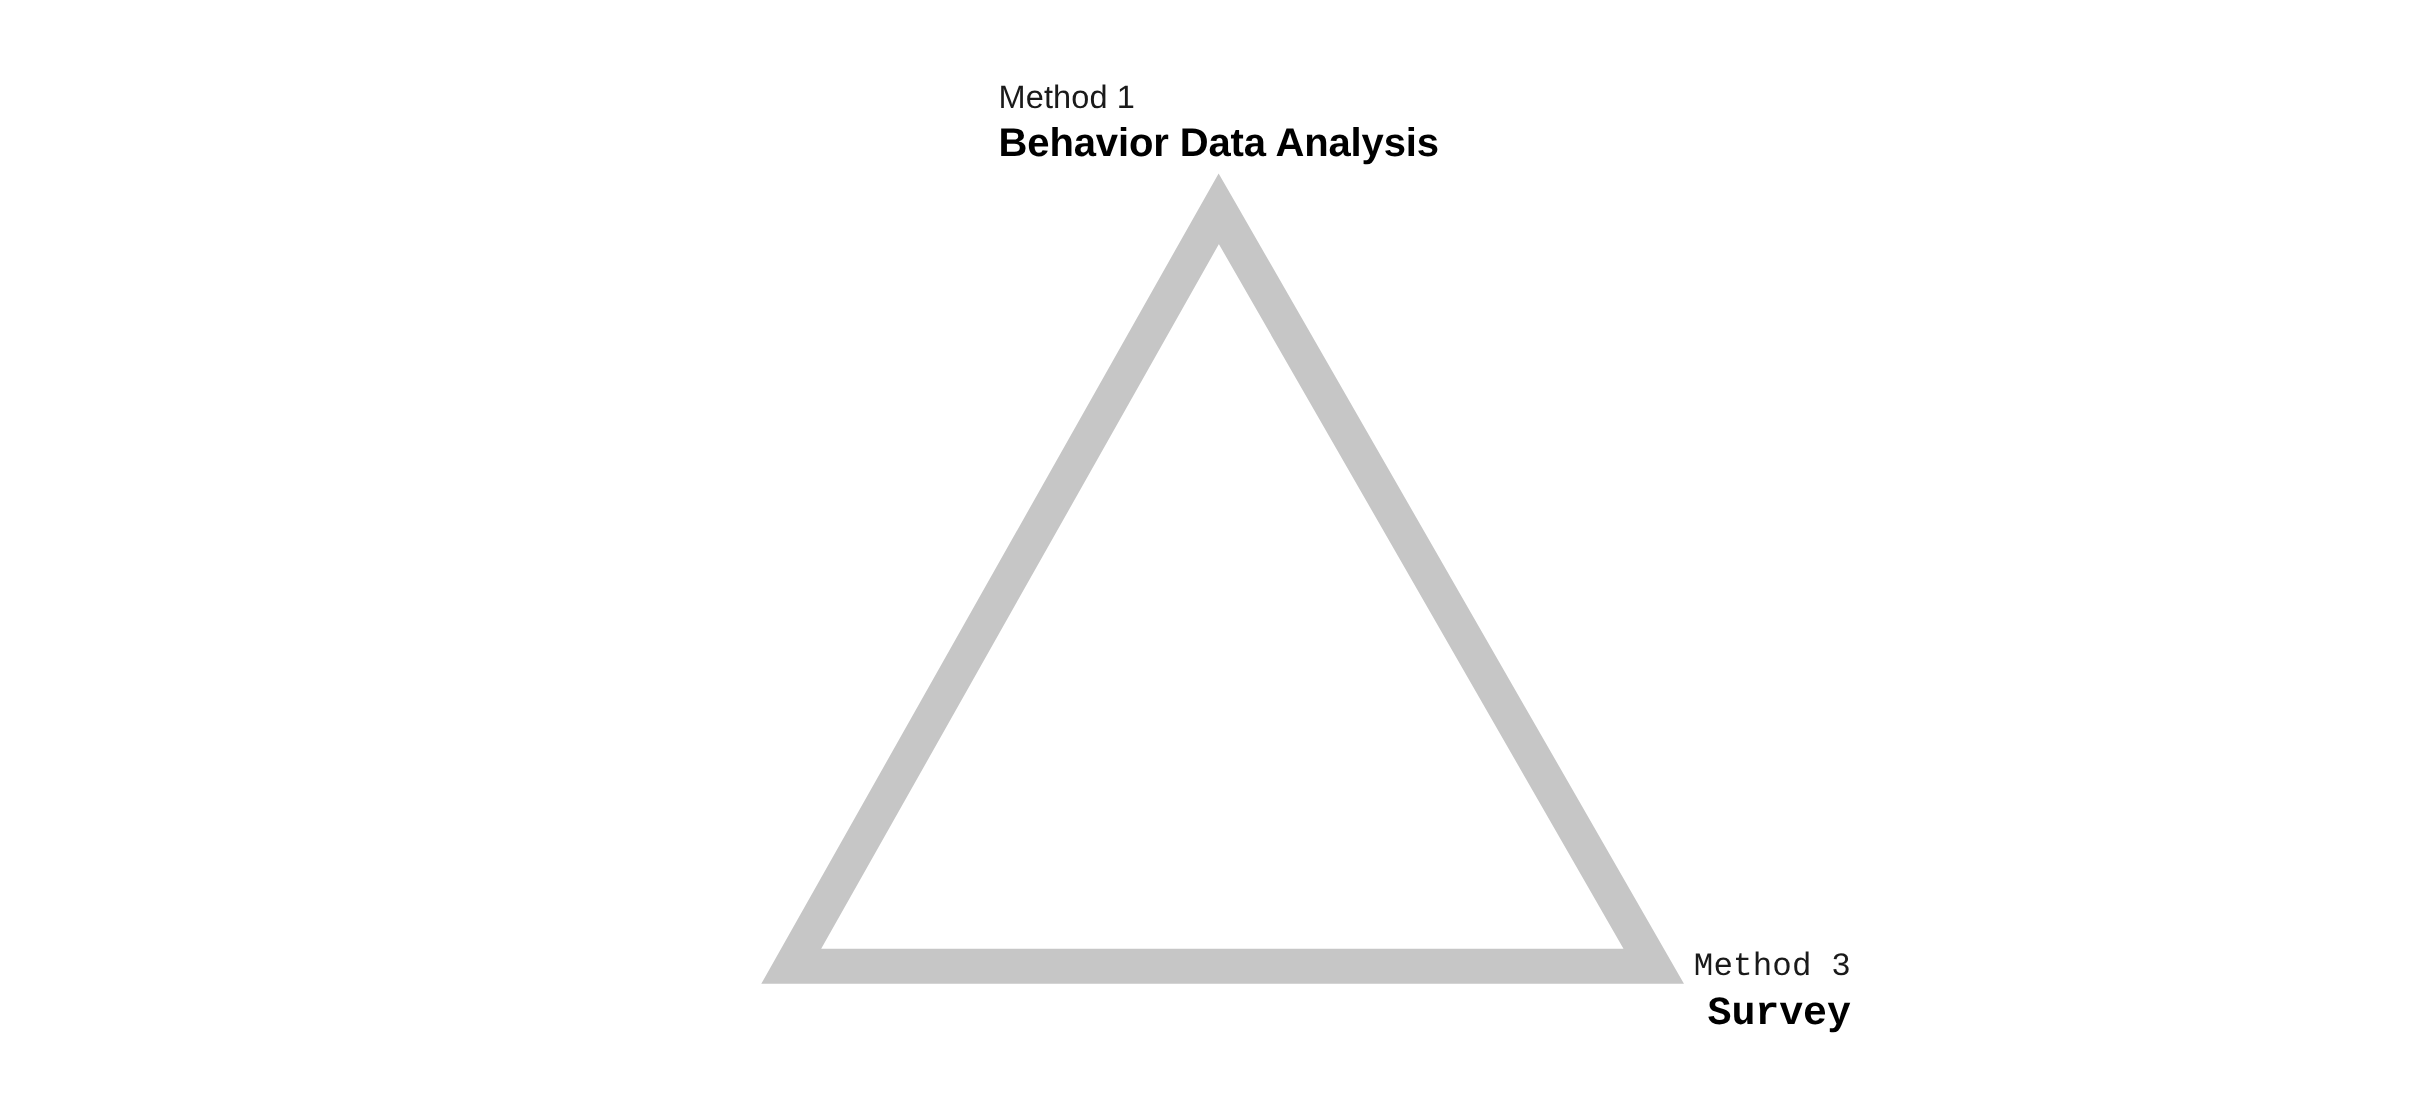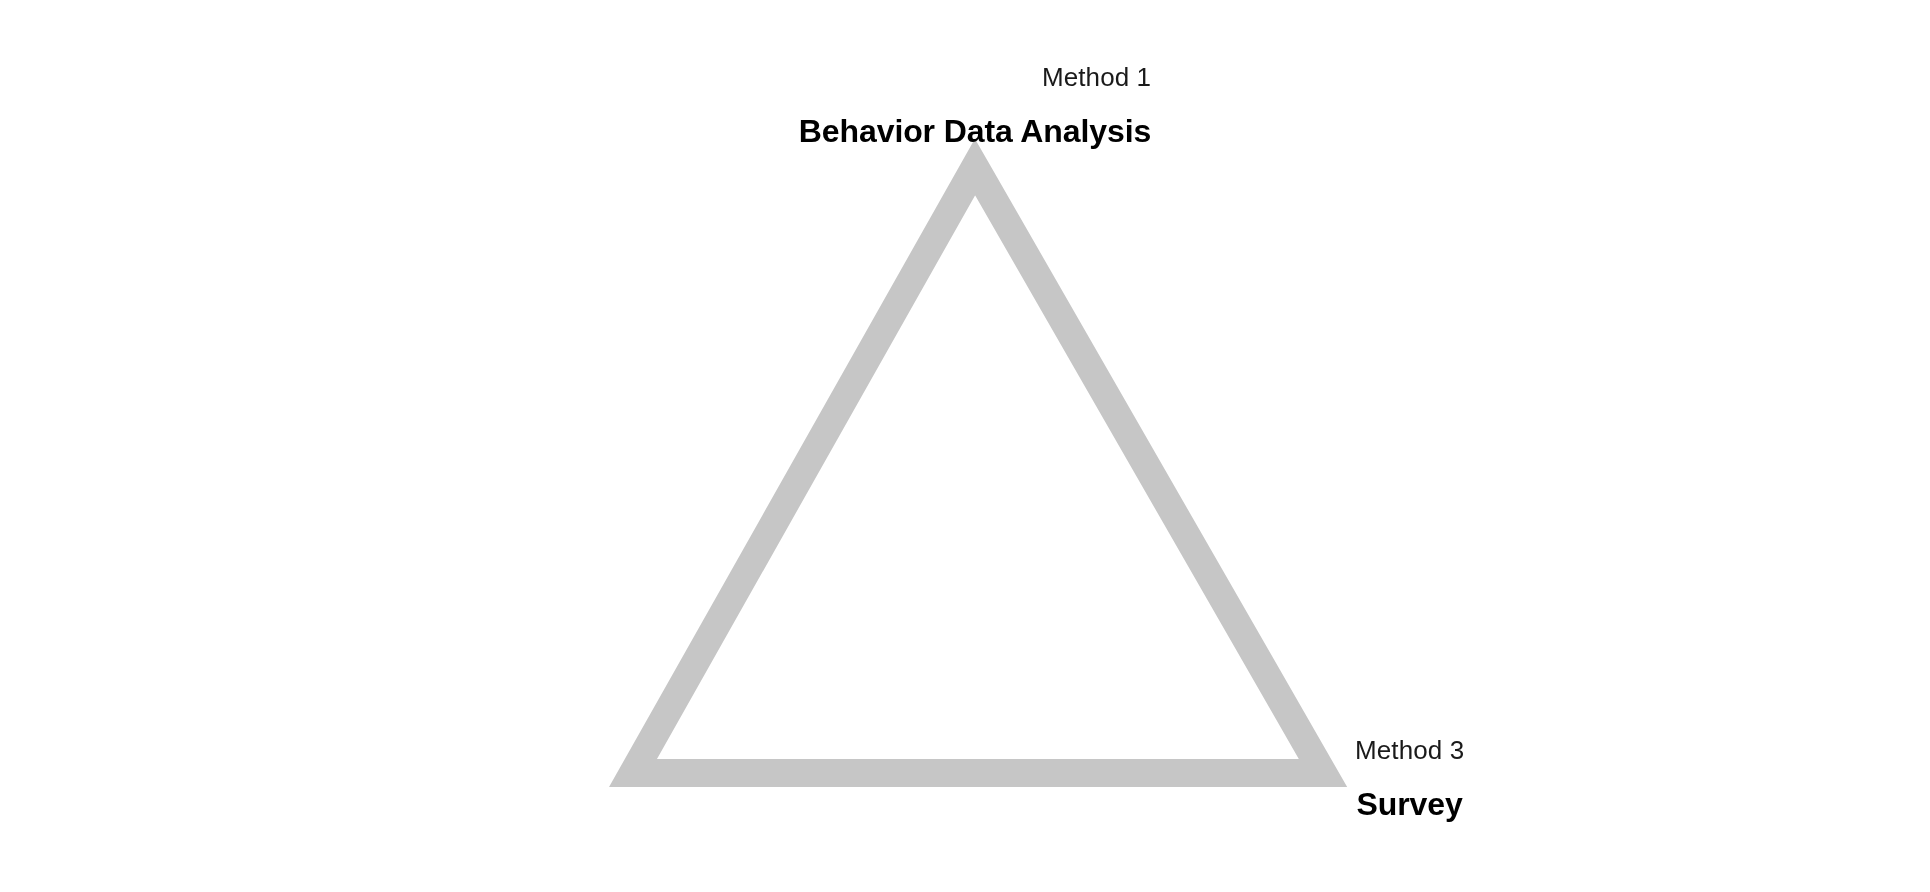--- a/index.html
+++ b/index.html
@@ -44,43 +44,44 @@
     font-weight: 400;
     letter-spacing: 0.1px;
     color: #1a1a1a;
   }
   .vertex-label .method-title {
     display: block;
     font-size: 32px;
     font-weight: 700;
     letter-spacing: -0.1px;
     color: #000000;
-    margin-top: 20px;
+    margin-top: 3px;
   }
 
   
   #label-method-1 {
     left: 975px;
     top: 62px;
     transform: translateX(-50%);
-    text-align: right;
+    text-align: left;
   }
 
   
   #label-method-2 {
     right: 1240px; 
     top: 735px;
     text-align: right;
   }
 
   
   #label-method-3 {
     left: 1355px;
-    top: 735px;
-    text-align: center;
+    top: 758px;
+    text-align: right;
+    font-family: Liberation Mono, monospace;
   }
 </style>
 </head>
 <body style="width: 1930px; height: 892px; background: rgb(255, 255, 255);">
 
 <div id="diagram-root" style="width: 1930px; height: 892px; background: rgb(255, 255, 255);">
 
   <svg id="triangle-layer" viewBox="0 0 1930 892" width="1930" height="892" xmlns="http://www.w3.org/2000/svg" aria-hidden="true">
     <polygon id="triangle-path" points="975,167 1323,773 633,773" fill="none" stroke="#c6c6c6" stroke-width="28" stroke-linejoin="miter" stroke-miterlimit="12"></polygon>
   </svg>

